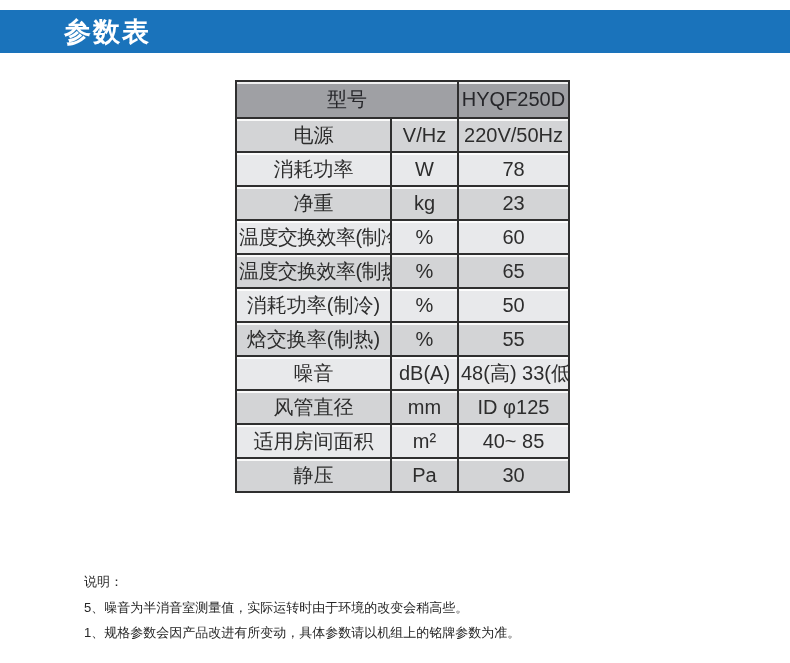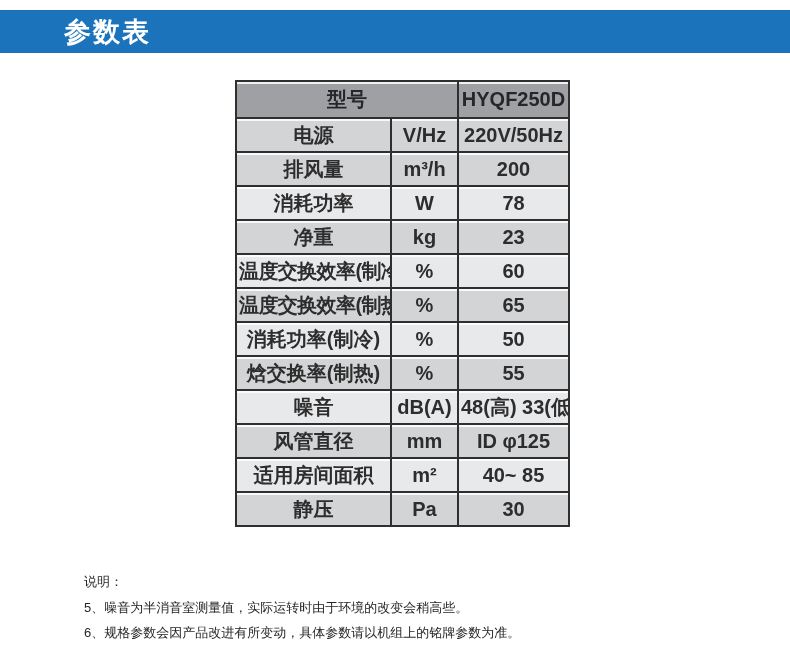--- a/index.html
+++ b/index.html
@@ -53,21 +53,20 @@
     box-shadow: inset 0 2px 0 rgba(255, 255, 255, 0.85);
     text-align: center;
     vertical-align: middle;
     font-size: 20px;
     color: #2d2d2d;
     padding: 0 2px;
     height: 34px;
     box-sizing: border-box;
     overflow: hidden;
     white-space: nowrap;
-    font-weight: bold;
   }
   tr.hdr td {
     background: #9fa0a4;
     height: 37px;
     color: #26262a;
   }
   tr.g td { background: #d3d4d6; }
   tr.l td { background: #e8e9eb; }
   td.shrink-label { font-size: 17px; letter-spacing: -0.6px; }
   td.shrink-value { font-size: 15px; }
@@ -101,25 +100,20 @@
       </colgroup>
       <tbody id="spec-tbody">
         <tr class="hdr">
           <td colspan="2">型号</td>
           <td>HYQF250D</td>
         </tr>
       <tr class="g">
     <td>电源</td>
     <td>V/Hz</td>
     <td>220V/50Hz</td>
-  </tr>
-          <tr class="g">
-    <td>排风量</td>
-    <td>m³/h</td>
-    <td>200</td>
   </tr>
           <tr class="l">
     <td>消耗功率</td>
     <td>W</td>
     <td>78</td>
   </tr>
           <tr class="g">
     <td>净重</td>
     <td>kg</td>
     <td>23</td>
@@ -164,16 +158,16 @@
     <td>Pa</td>
     <td>30</td>
   </tr>
         </tbody>
     </table>
   </div>
 
   <div id="notes">
     <div class="note-line">说明：</div>
   <div class="note-line">5、噪音为半消音室测量值，实际运转时由于环境的改变会稍高些。</div>
-      <div class="note-line">6、规格参数会因产品改进有所变动，具体参数请以机组上的铭牌参数为准。</div>
+      <div class="note-line">1、规格参数会因产品改进有所变动，具体参数请以机组上的铭牌参数为准。</div>
     </div>
 
 </div>
 
 </body></html>

